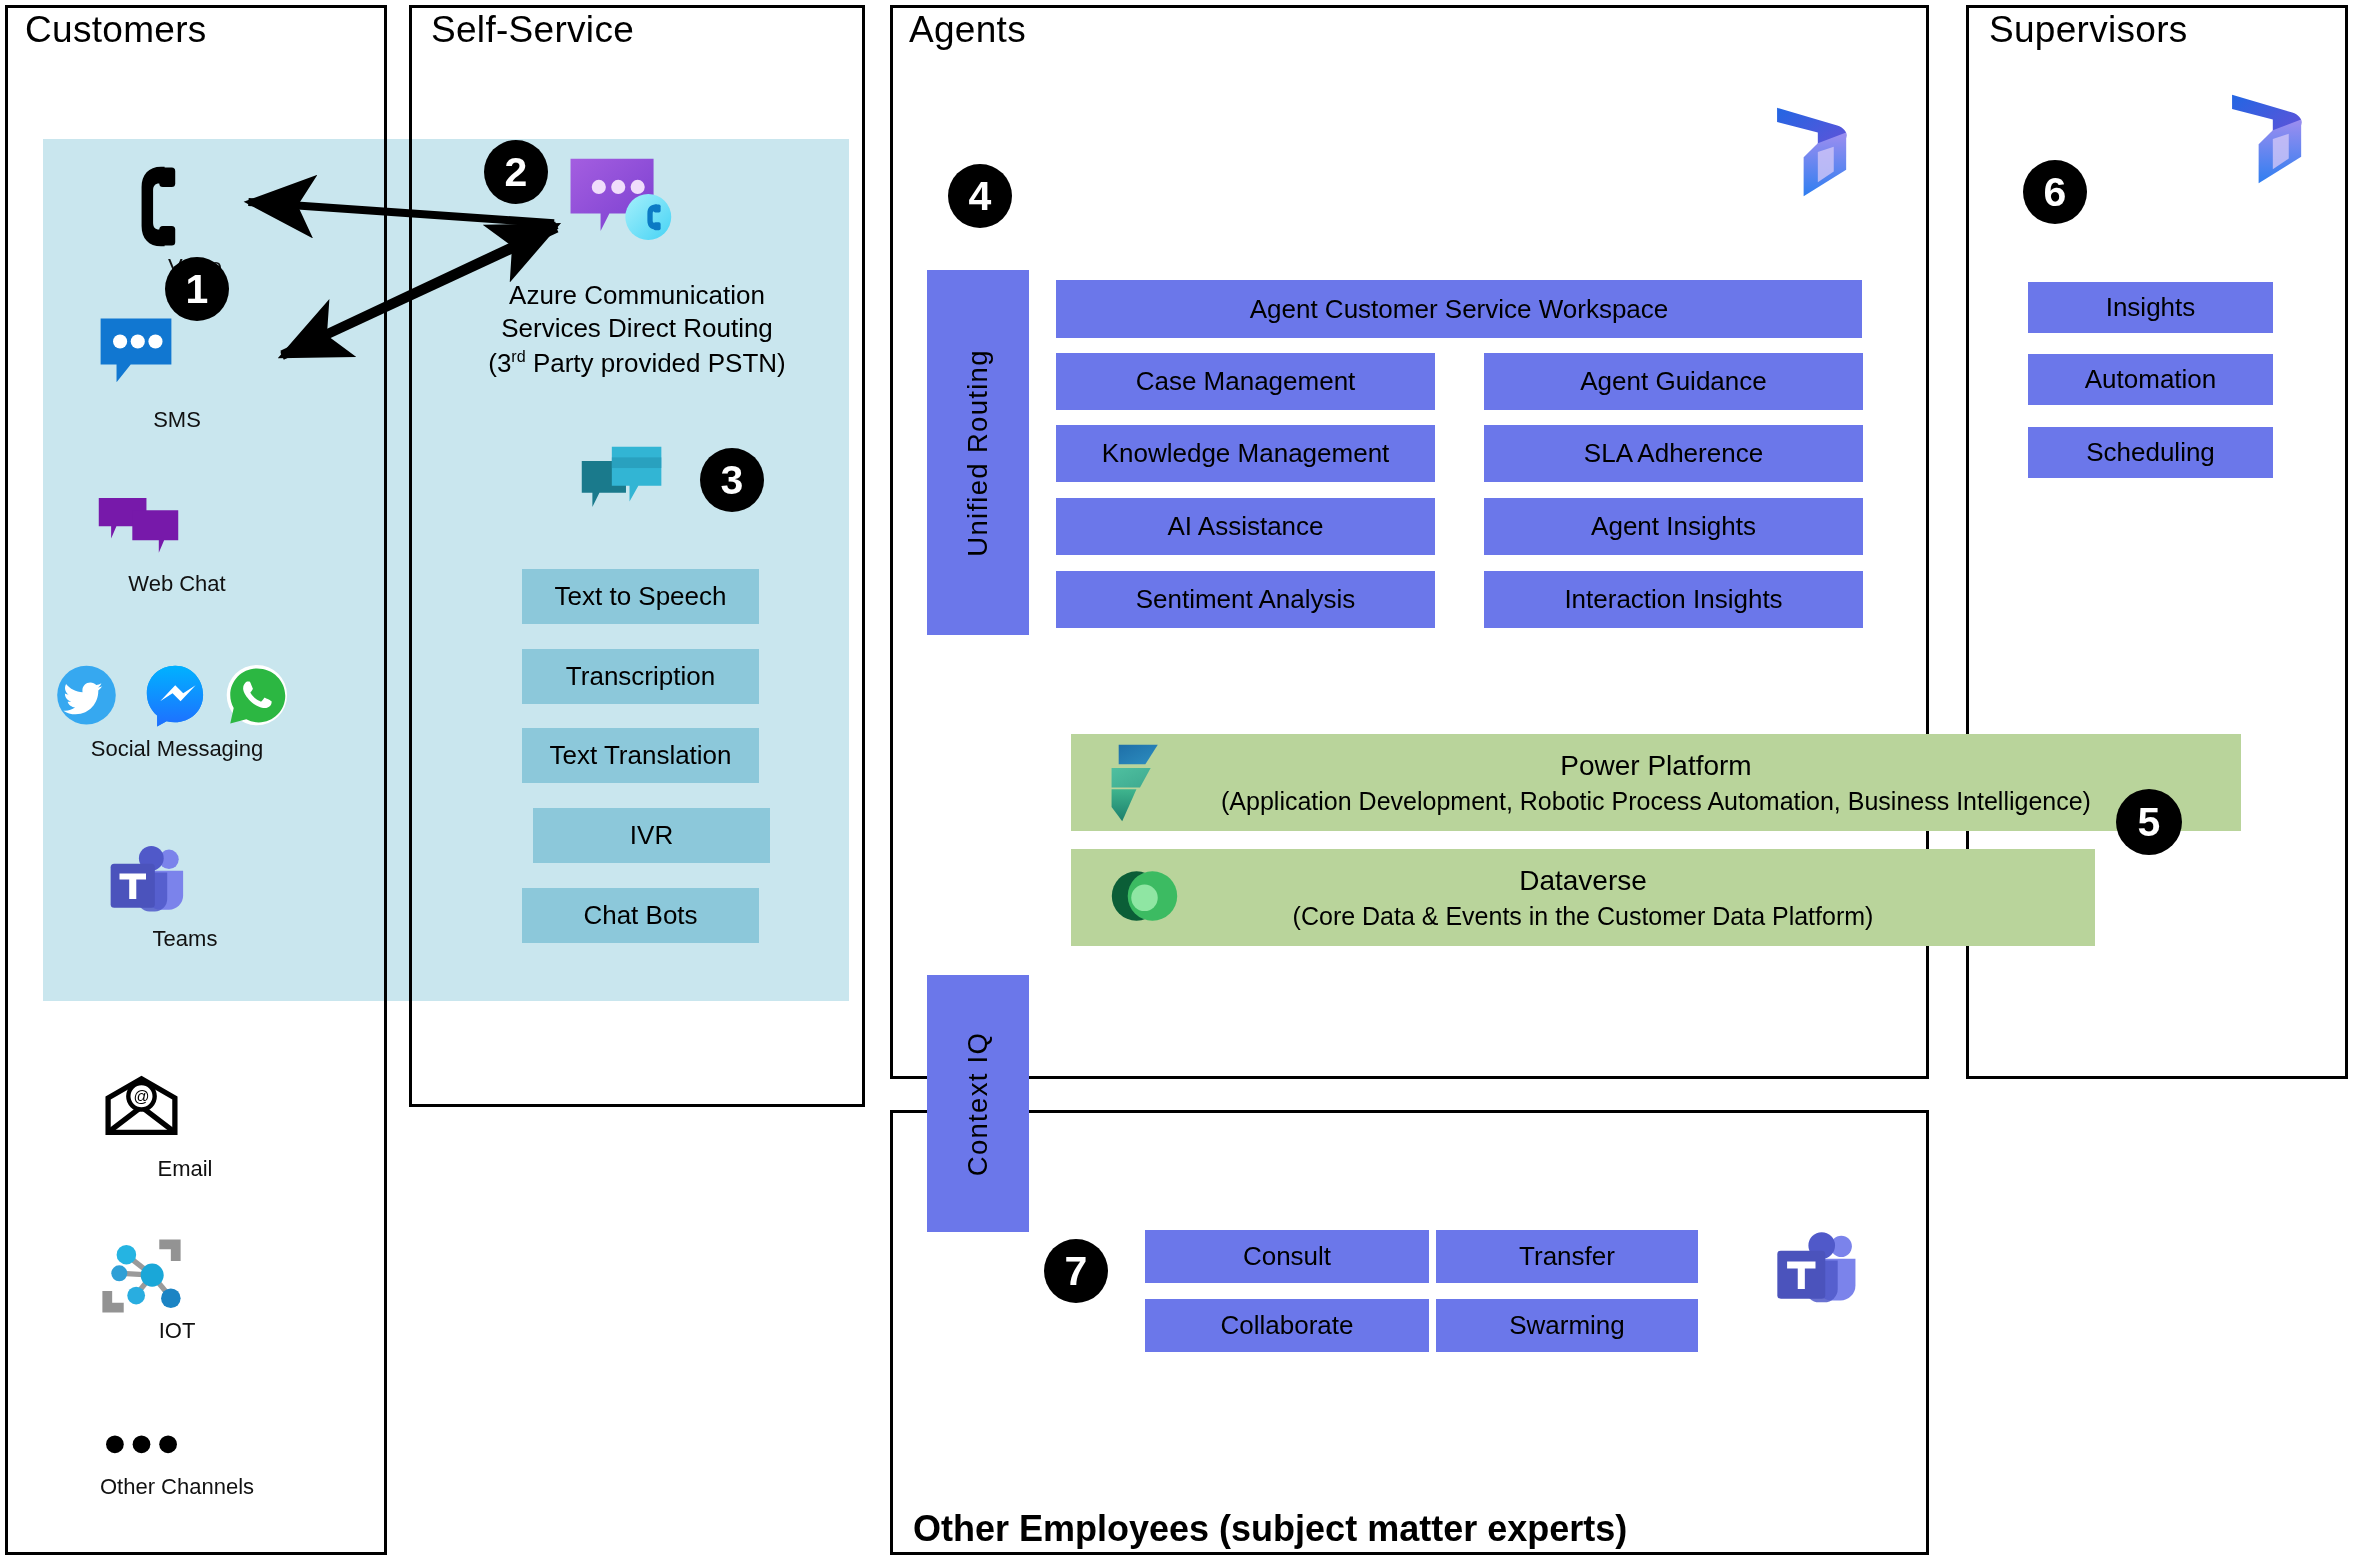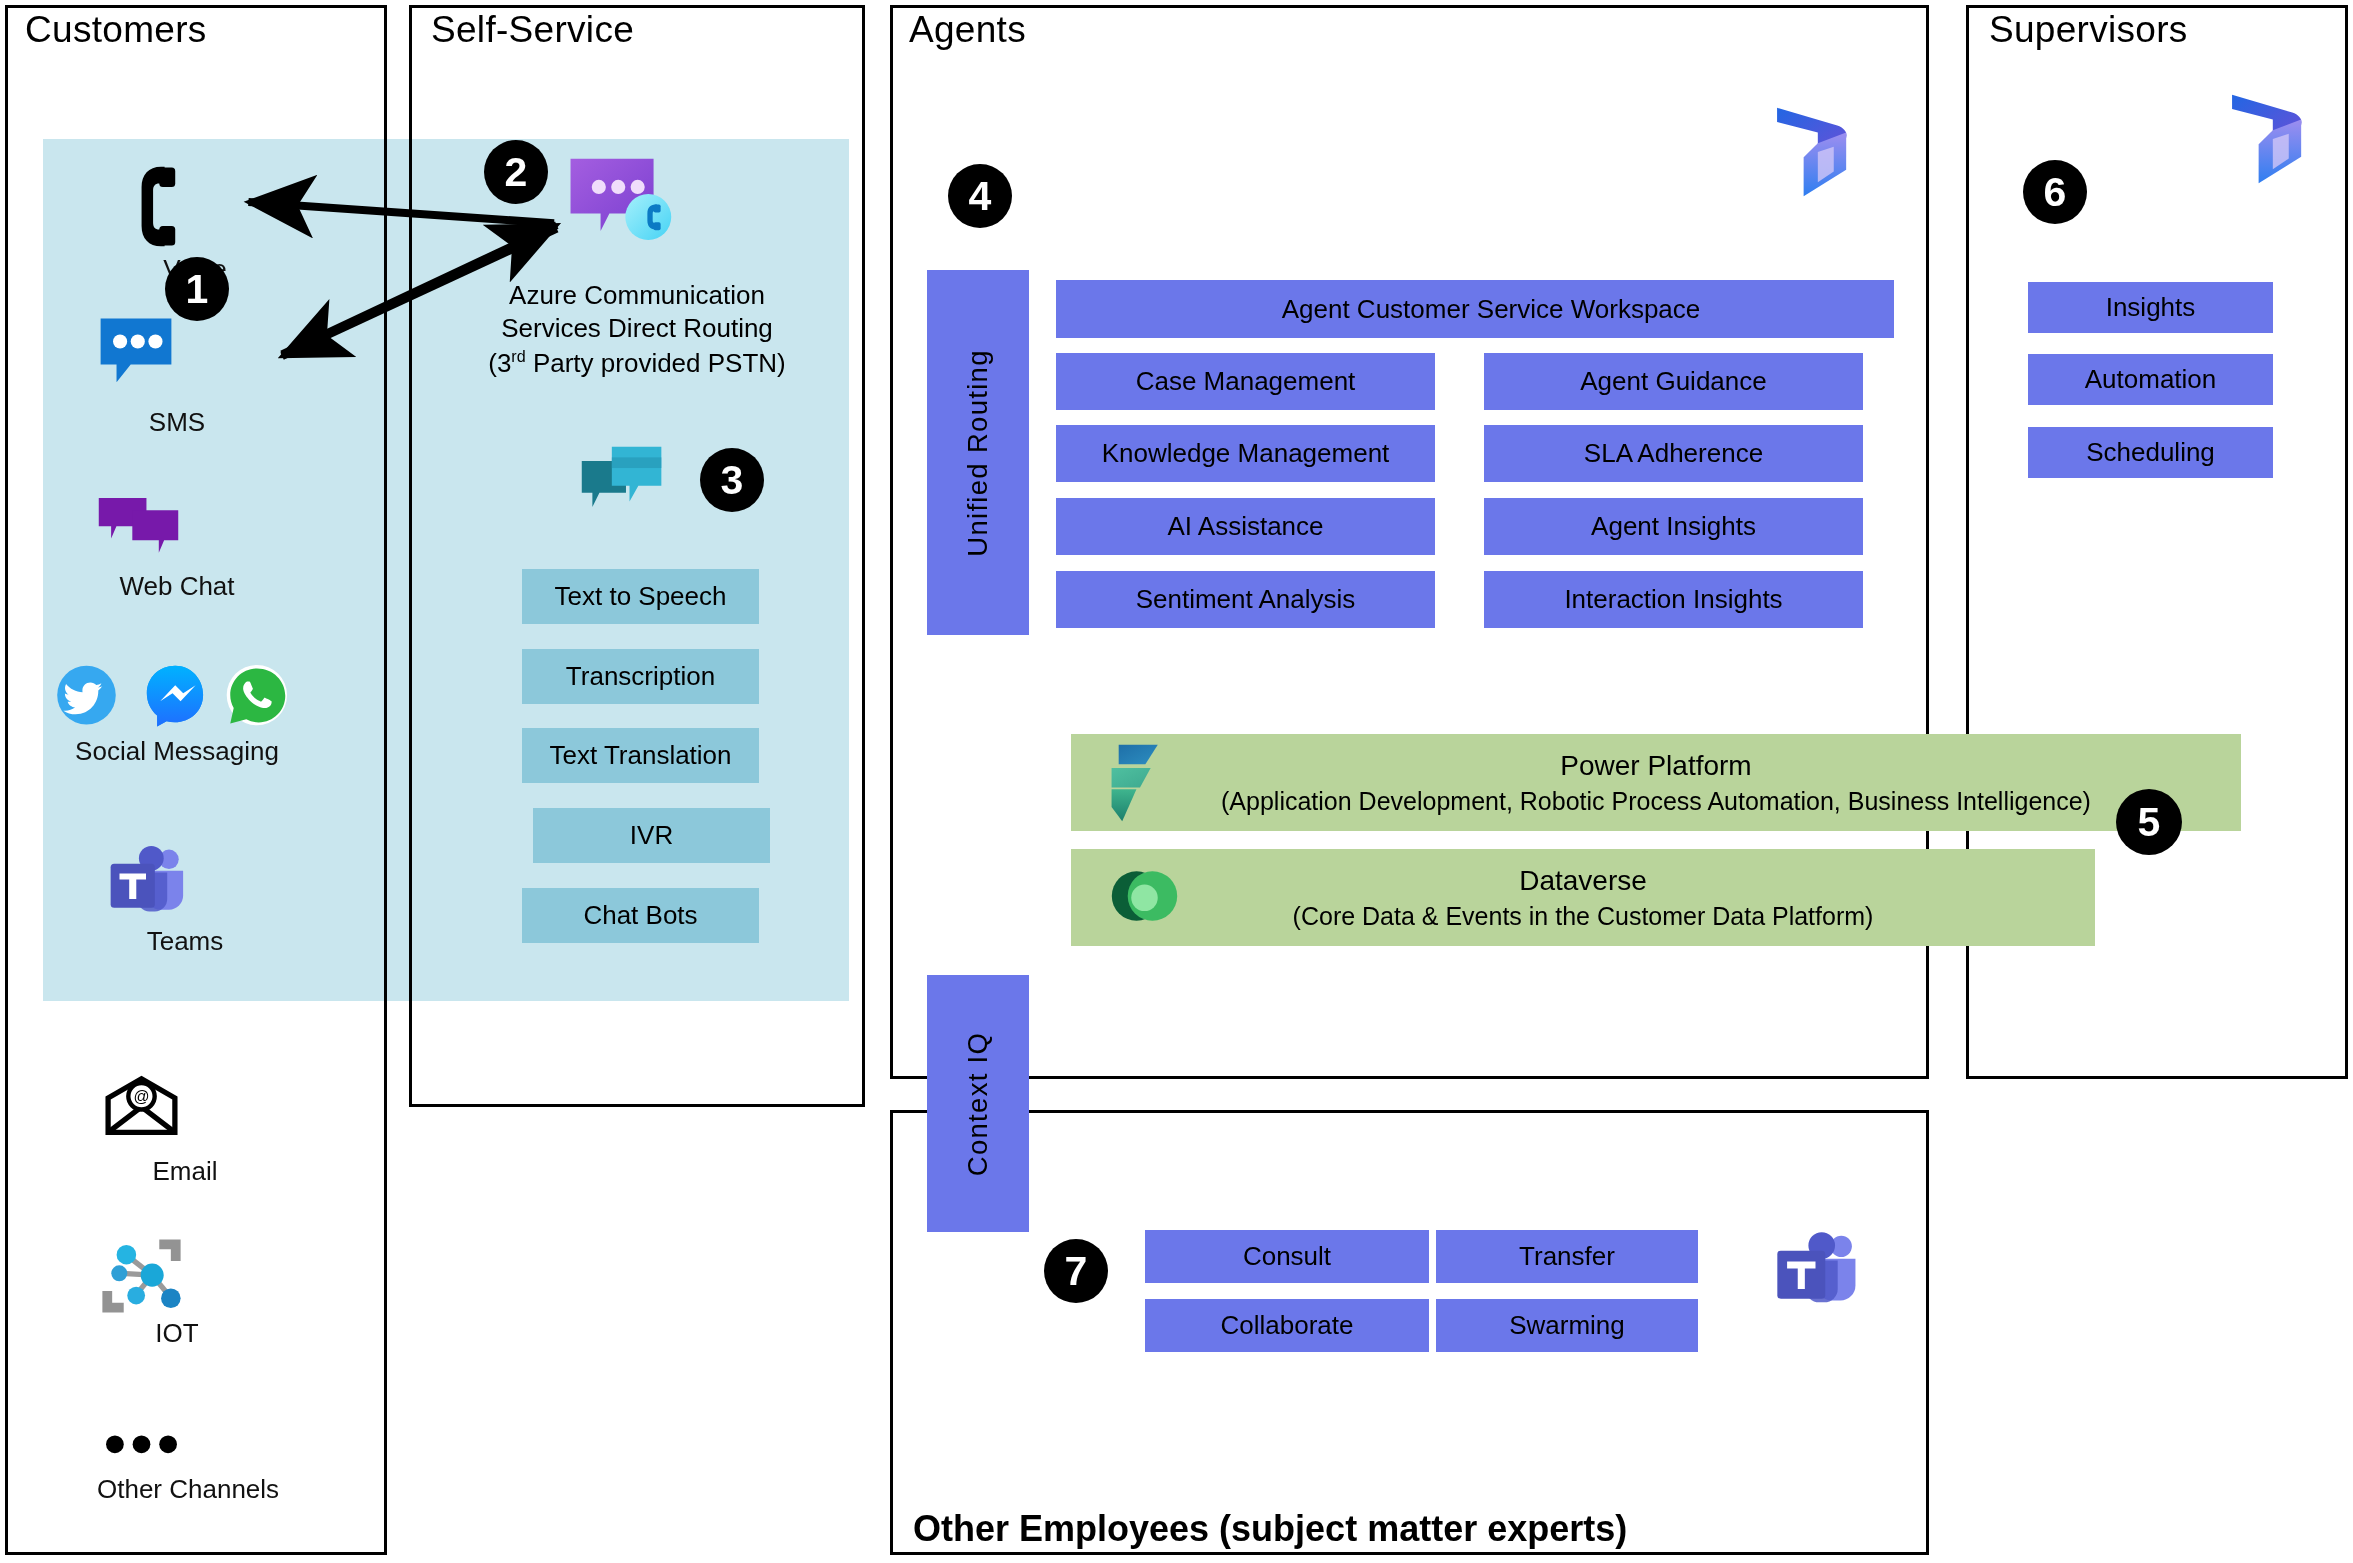--- a/index.html
+++ b/index.html
@@ -2,21 +2,21 @@
 <html style="font-size:14px"><head>
 <meta charset="utf-8">
 <style>
   html,body{margin:0;padding:0;background:#ffffff;}
   body{font-family:"Liberation Sans", sans-serif;color:#000;}
   #stage{position:relative;width:2354px;height:1563px;background:#fff;overflow:hidden;}
   .panel{position:absolute;border:3.5px solid #000;background:transparent;box-sizing:border-box;}
   .panel-title{position:absolute;font-size:37px;color:#000;white-space:nowrap;letter-spacing:0.3px;}
   .blueband{position:absolute;background:#c9e6ee;z-index:1;}
   .ch-item{position:absolute;z-index:5;text-align:center;}
-  .ch-label{font-size:26px;color:#111;white-space:nowrap;margin-top:5.3px;}
+  .ch-label{font-size:22px;color:#111;white-space:nowrap;margin-top:5.3px;}
   .badge{position:absolute;border-radius:50%;background:#000;color:#fff;
          display:flex;align-items:center;justify-content:center;font-size:41px;font-weight:700;z-index:12;}
   .lt-box{position:absolute;background:#8cc8da;color:#000;display:flex;align-items:center;
           justify-content:center;font-size:26px;z-index:6;}
   .pp-box{position:absolute;background:#6b77ea;color:#000;display:flex;align-items:center;
           justify-content:center;font-size:26px;z-index:6;text-align:center;}
   .pp-vert{position:absolute;background:#6b77ea;color:#000;z-index:6;}
   .pp-vert span{position:absolute;left:50%;top:50%;transform:translate(-50%,-50%) rotate(-90deg);
                 white-space:nowrap;font-size:27.5px;letter-spacing:1.3px;}
   .green-band{position:absolute;background:#b9d49b;z-index:5;display:flex;align-items:center;justify-content:center;}
@@ -217,21 +217,21 @@
       <path d="M10 2 L78 22 C90 26 92 36 82 44 L56 62 V30 L10 18 Z" fill="url(#d1)"></path>
       <path d="M56 42 L88 30 V72 L40 102 V58 Z" fill="url(#d2)"></path>
       <path d="M56 52 L74 46 V74 L56 86 Z" fill="#cfc6f7" opacity=".8"></path>
     </svg>
   </div>
 
   <div class="pp-vert" style="left:927px;top:270px;width:102px;height:365px;">
     <span>Unified Routing</span>
   </div>
 
-  <div class="pp-box" style="left:1056px;top:280px;width:806px;height:58px;padding-left:32px;">
+  <div class="pp-box" style="left:1056px;top:280px;width:806px;height:58px;">
     <span>Agent Customer Service Workspace</span>
     </div>
 
   <div class="pp-box" style="left:1056px;top:353px;width:379px;height:57px;">
     <span>Case Management</span>
     </div>
   <div class="pp-box" style="left:1056px;top:425px;width:379px;height:57px;">
     <span>Knowledge Management</span>
     </div>
   <div class="pp-box" style="left:1056px;top:498px;width:379px;height:57px;">

